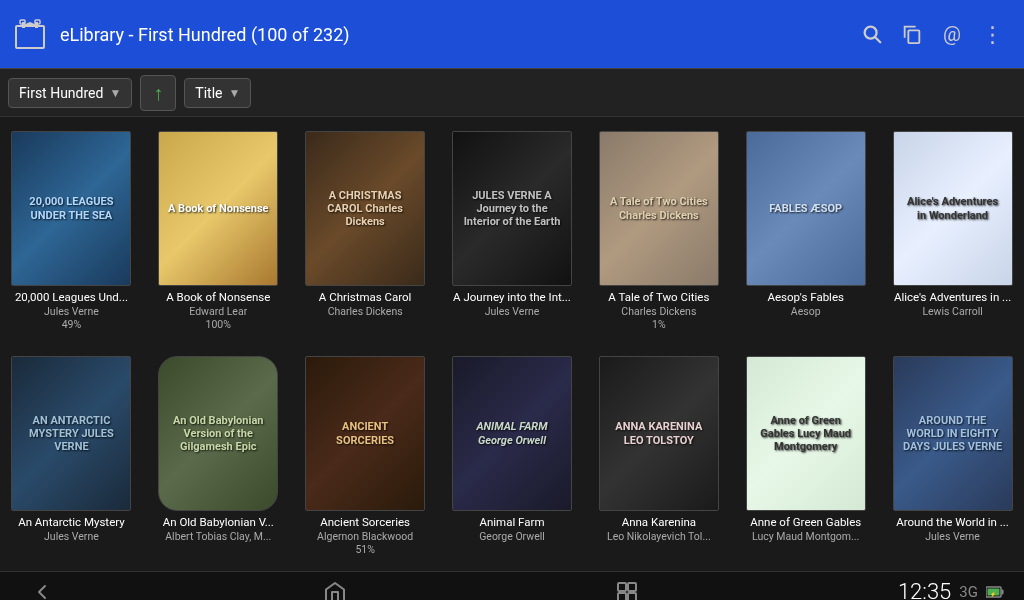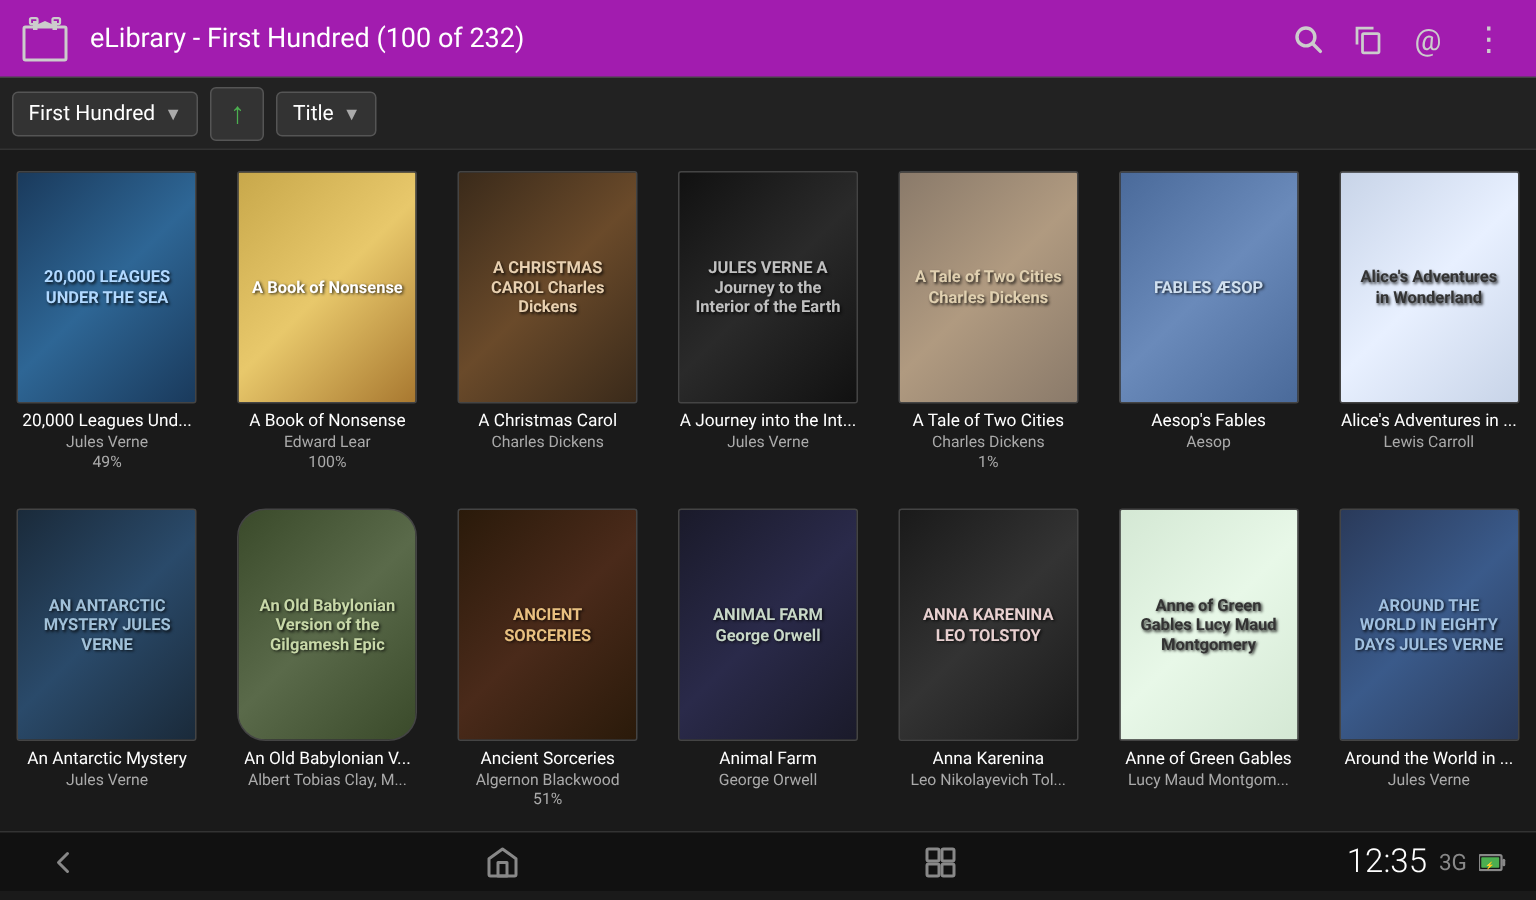--- a/index.html
+++ b/index.html
@@ -9,22 +9,22 @@
       background: #1a1a1a;
       font-family: 'Roboto', Arial, sans-serif;
       color: #fff;
       overflow: hidden;
     }
 
     
     #app-bar {
       display: flex;
       align-items: center;
-      background: #a21caf;
-      height: 52px;
+      background: #1d4ed8;
+      height: 69px;
       padding: 0 12px;
       border-bottom: 1px solid #444;
     }
     #app-icon {
       width: 36px;
       height: 36px;
       margin-right: 12px;
       display: flex;
       align-items: center;
       justify-content: center;
@@ -150,21 +150,21 @@
     .cover-20000 { background: linear-gradient(135deg, #1a3a5c 0%, #2e6695 50%, #1a3a5c 100%); }
     .cover-nonsense { background: linear-gradient(135deg, #c8a84b 0%, #e8c86b 50%, #a87830 100%); }
     .cover-christmas { background: linear-gradient(135deg, #3a2a1a 0%, #6a4a2a 50%, #3a2a1a 100%); }
     .cover-journey { background: linear-gradient(135deg, #111 0%, #2a2a2a 50%, #111 100%); }
     .cover-twocities { background: linear-gradient(135deg, #8a7a6a 0%, #b09a80 50%, #8a7a6a 100%); }
     .cover-fables { background: linear-gradient(135deg, #4a6a9a 0%, #6a8aba 50%, #4a6a9a 100%); }
     .cover-alice { background: linear-gradient(135deg, #c8d4e8 0%, #e8f0ff 50%, #c8d4e8 100%); color: #333; }
     .cover-antarctic { background: linear-gradient(135deg, #1a2a3a 0%, #2a4a6a 50%, #1a2a3a 100%); }
     .cover-babylonian { background: linear-gradient(135deg, #3a4a2a 0%, #5a6a4a 50%, #3a4a2a 100%); border-radius: 19px; }
     .cover-sorceries { background: linear-gradient(135deg, #2a1a0a 0%, #4a2a1a 50%, #2a1a0a 100%); }
-    .cover-animalfarm { background: linear-gradient(135deg, #1a1a2a 0%, #2a2a4a 50%, #1a1a2a 100%); }
+    .cover-animalfarm { background: linear-gradient(135deg, #1a1a2a 0%, #2a2a4a 50%, #1a1a2a 100%); font-style: italic; }
     .cover-karenina { background: linear-gradient(135deg, #1a1a1a 0%, #333 50%, #1a1a1a 100%); }
     .cover-greengables { background: linear-gradient(135deg, #d4e8d4 0%, #e8f8e8 50%, #d4e8d4 100%); color: #333; align-items: center; }
     .cover-aroundworld { background: linear-gradient(135deg, #2a3a5a 0%, #3a5a8a 50%, #2a3a5a 100%); }
 
     
     #nav-bar {
       display: flex;
       align-items: center;
       justify-content: space-between;
       background: #111;

